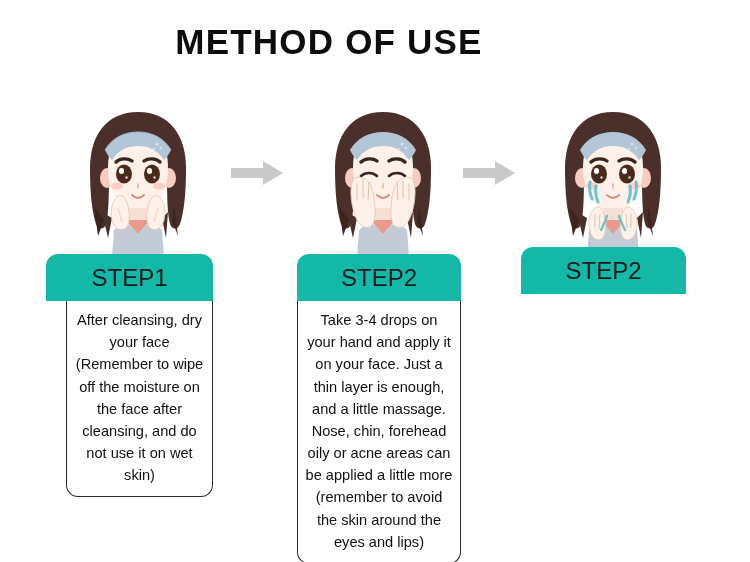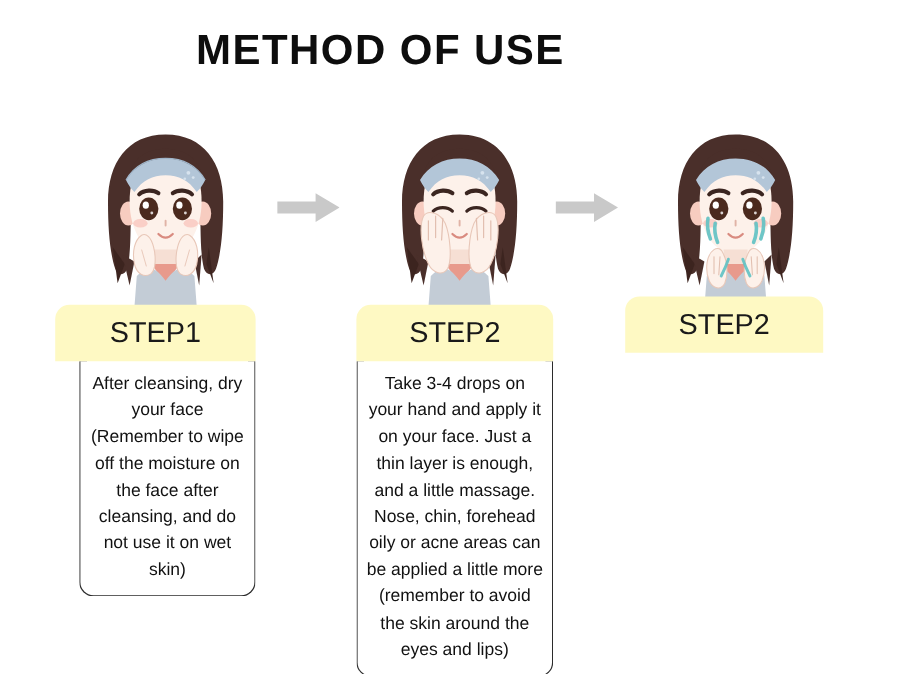--- a/index.html
+++ b/index.html
@@ -18,21 +18,21 @@
   #page {
     position: relative;
     width: 750px;
     height: 562px;
   }
 
   
   .title {
     position: absolute;
     top: 22px;
-    left: 4px;
+    left: 16px;
     width: 626px;
     text-align: center;
     font-size: 35px;
     font-weight: bold;
     letter-spacing: 1.2px;
     color: #0d0d0d;
     font-family: "Liberation Sans", sans-serif;
   }
 
   
@@ -56,21 +56,21 @@
   .arrow1 { left: 231px; top: 160px; }
   .arrow2 { left: 463px; top: 160px; }
   .arrow svg { display: block; width: 52px; height: 26px; }
 
   
   .card {
     position: absolute;
     box-sizing: border-box;
   }
   .card-header {
-    background: #fef9c3;
+    background: #14b8a6;
     border-radius: 12px 12px 0 0;
     text-align: center;
     font-size: 24px;
     color: #1a1a1a;
     line-height: 1;
     padding: 12px 0 11px 0;
     font-family: "Liberation Sans", sans-serif;
     font-weight: normal;
   }
   .card-body {

